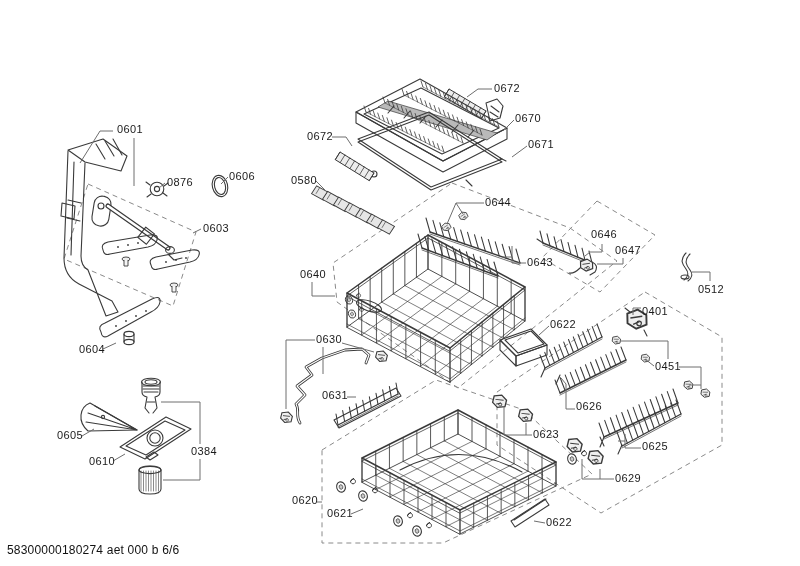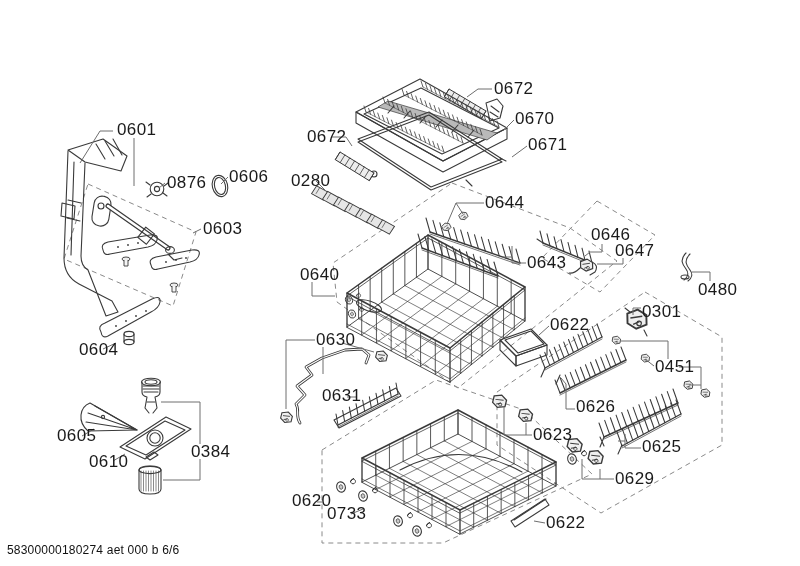--- a/index.html
+++ b/index.html
@@ -1,19 +1,19 @@
 <!DOCTYPE html>
 <html><head>
 <meta charset="utf-8">
 <style>
   html,body{margin:0;padding:0;background:#fff;}
   .stage{position:relative;width:800px;height:566px;background:#ffffff;overflow:hidden;
          font-family:"Liberation Sans",sans-serif;}
   .stage svg{position:absolute;left:0;top:0;}
-  .callout{position:absolute;font-size:17px;letter-spacing:.4px;color:#1a1a1a;
+  .callout{position:absolute;font-size:11px;letter-spacing:.4px;color:#1a1a1a;
            white-space:nowrap;line-height:11px;}
   .footer{position:absolute;left:7px;top:543px;font-size:12px;color:#111;letter-spacing:.2px;text-align:right;}
   .ln{stroke:#3a3a3a;fill:none;stroke-width:1.1;stroke-linecap:round;stroke-linejoin:round}
   .lead{stroke:#6e6e6e;stroke-width:1;fill:none}
   .dash{stroke:#8a8a8a;stroke-width:1;stroke-dasharray:5 4;fill:none;stroke-linejoin:round}
 </style>
 </head>
 <body>
 
 <div class="stage">
@@ -583,38 +583,38 @@
 </svg>
 
 <span class="callout" style="left:117px;top:124px">0601</span>
 <span class="callout" style="left:167px;top:177px">0876</span>
 <span class="callout" style="left:229px;top:171px">0606</span>
 <span class="callout" style="left:203px;top:223px">0603</span>
 <span class="callout" style="left:79px;top:344px">0604</span>
 <span class="callout" style="left:57px;top:430px">0605</span>
 <span class="callout" style="left:89px;top:456px">0610</span>
 <span class="callout" style="left:191px;top:446px">0384</span>
-<span class="callout" style="left:291px;top:175px">0280</span>
+<span class="callout" style="left:291px;top:175px">0580</span>
 <span class="callout" style="left:307px;top:131px">0672</span>
 <span class="callout" style="left:494px;top:83px">0672</span>
 <span class="callout" style="left:515px;top:113px">0670</span>
 <span class="callout" style="left:528px;top:139px">0671</span>
 <span class="callout" style="left:300px;top:269px">0640</span>
 <span class="callout" style="left:485px;top:197px">0644</span>
 <span class="callout" style="left:527px;top:257px">0643</span>
 <span class="callout" style="left:591px;top:229px">0646</span>
 <span class="callout" style="left:615px;top:245px">0647</span>
-<span class="callout" style="left:698px;top:284px">0480</span>
-<span class="callout" style="left:642px;top:306px">0301</span>
+<span class="callout" style="left:698px;top:284px">0512</span>
+<span class="callout" style="left:642px;top:306px">0401</span>
 <span class="callout" style="left:550px;top:319px">0622</span>
 <span class="callout" style="left:316px;top:334px">0630</span>
 <span class="callout" style="left:655px;top:361px">0451</span>
 <span class="callout" style="left:322px;top:390px">0631</span>
 <span class="callout" style="left:576px;top:401px">0626</span>
 <span class="callout" style="left:533px;top:429px">0623</span>
 <span class="callout" style="left:642px;top:441px">0625</span>
 <span class="callout" style="left:292px;top:495px">0620</span>
-<span class="callout" style="left:327px;top:508px">0733</span>
+<span class="callout" style="left:327px;top:508px">0621</span>
 <span class="callout" style="left:615px;top:473px">0629</span>
 <span class="callout" style="left:546px;top:517px">0622</span>
 
 <div class="footer">58300000180274 aet 000 b 6/6</div>
 </div>
 
 </body></html>

